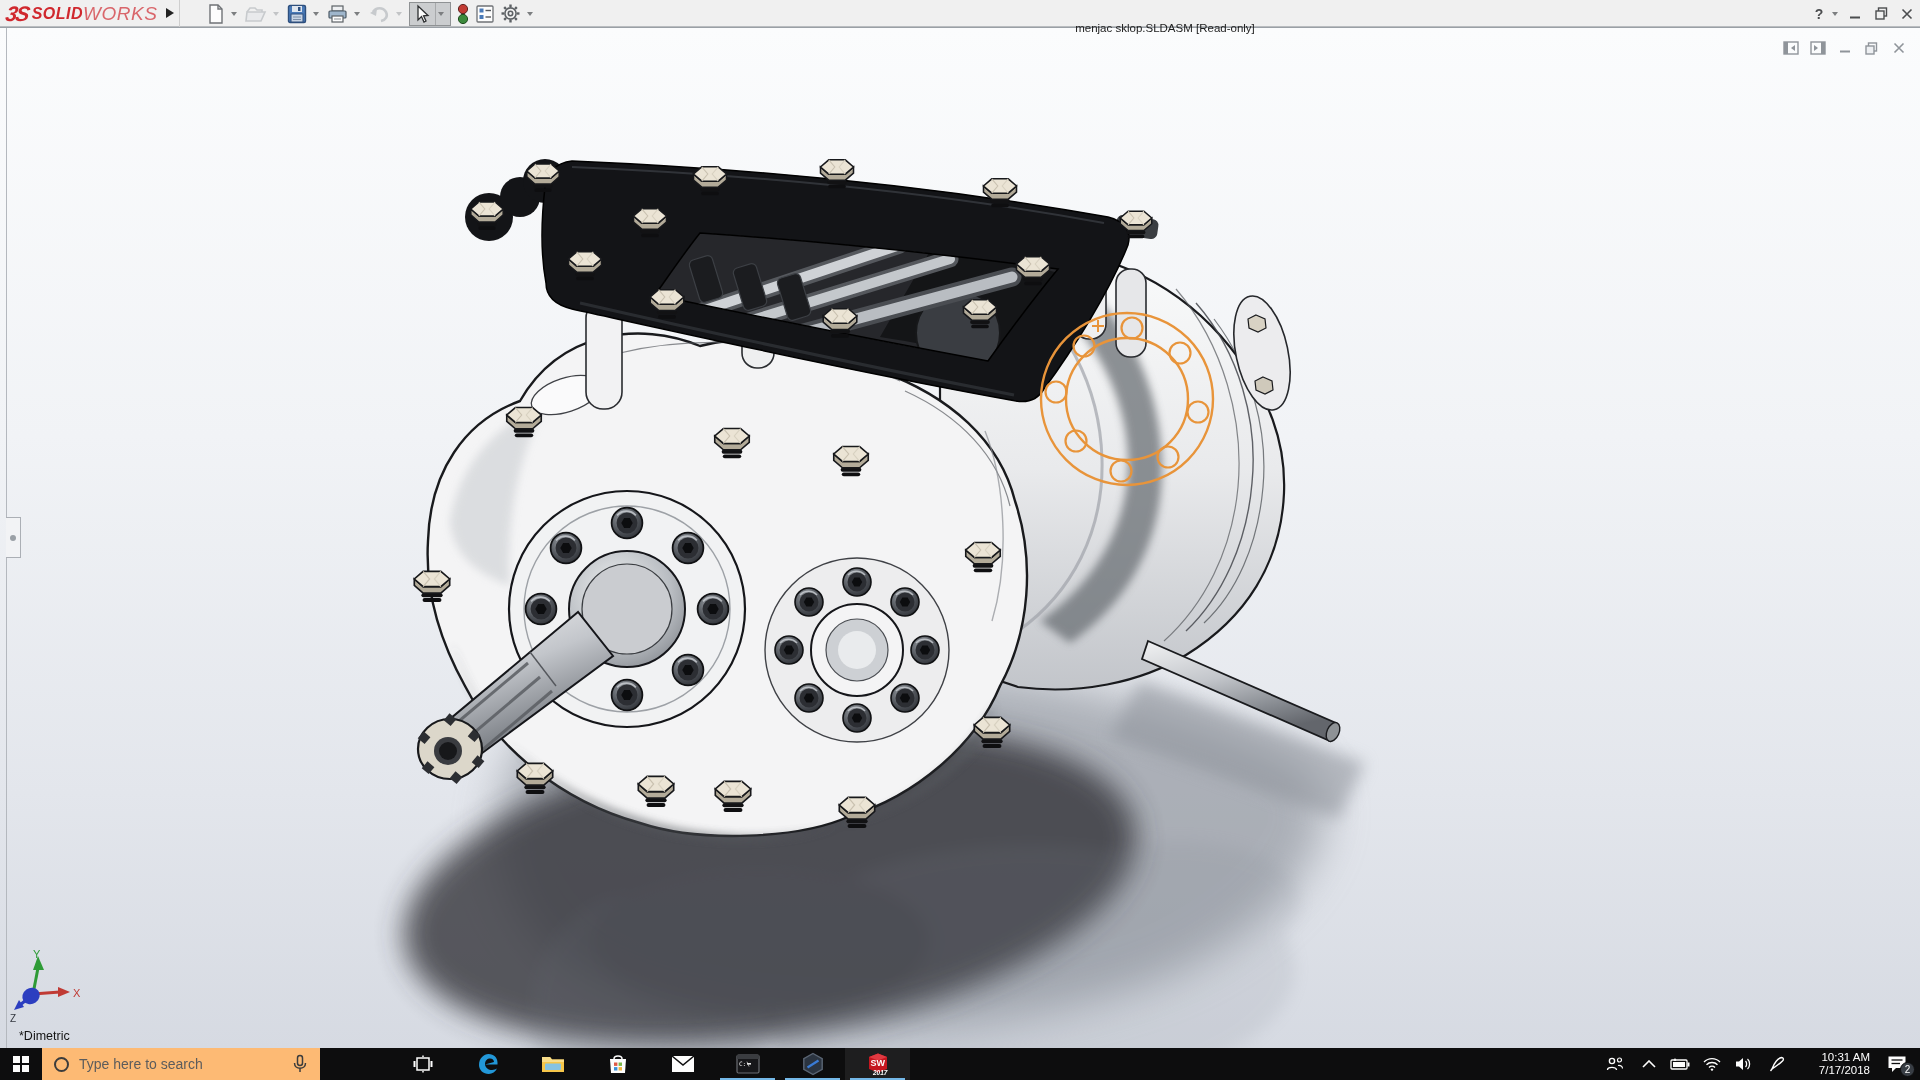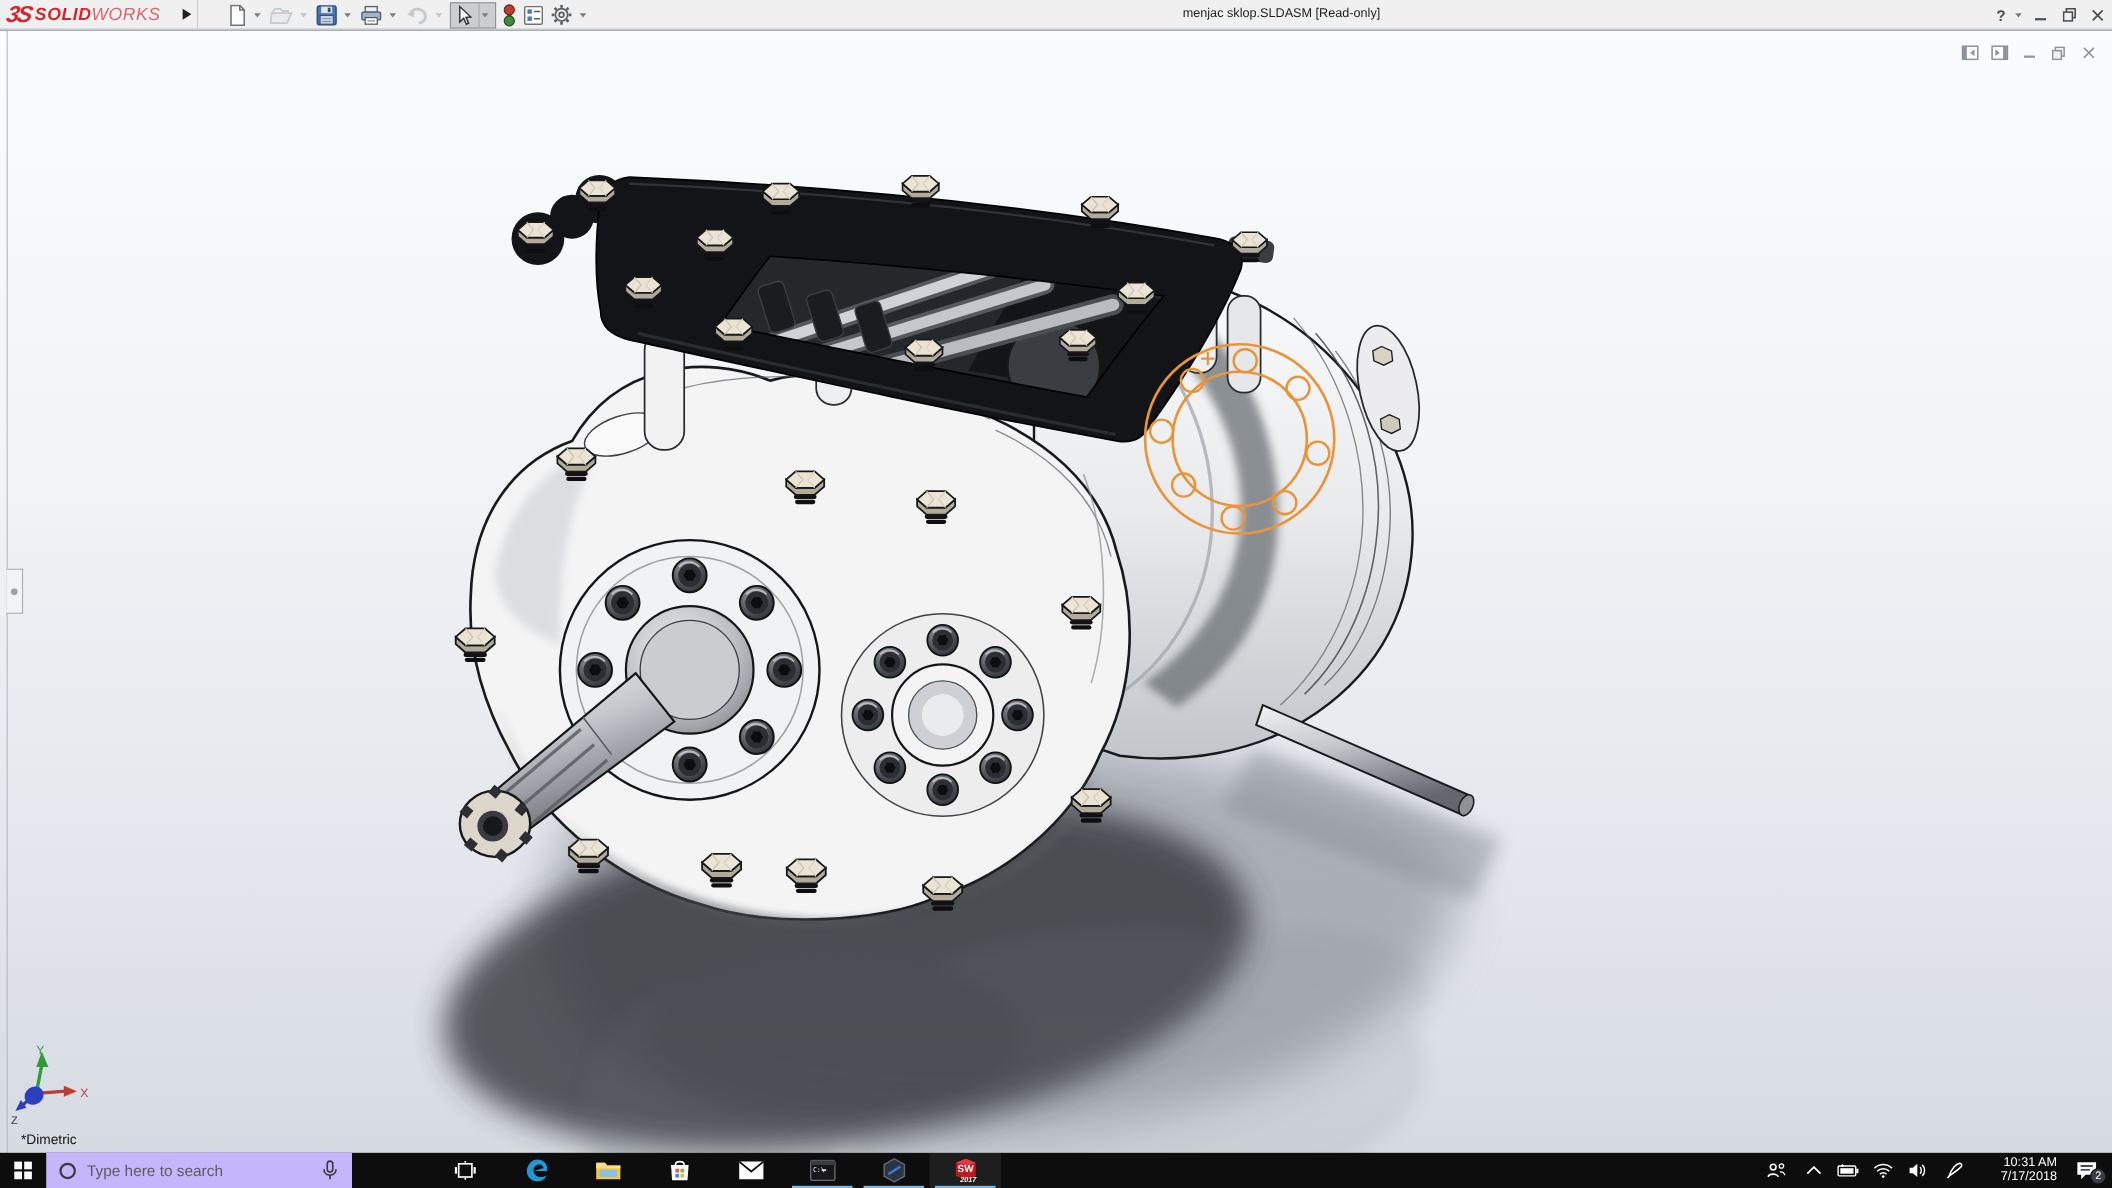--- a/index.html
+++ b/index.html
@@ -6,36 +6,36 @@
   html,body { width:1920px; height:1080px; overflow:hidden;
     font-family:"Liberation Sans", sans-serif; background:#e8eaee; }
 
   
   .titlebar { position:absolute; left:0; top:0; width:1920px; height:27px;
     background:#f0f0f0; border-bottom:1px solid #b9bcbf; z-index:40; }
   .logo { position:absolute; left:6px; top:1px; height:25px; display:flex; align-items:center; }
   .logo-glyph { font-style:italic; font-weight:bold; font-size:21px; color:#d0282e;
     letter-spacing:-2px; transform:skewX(-12deg); margin-right:4px; }
   .logo-bold { font-weight:bold; font-style:italic; font-size:16px; color:#d0282e; letter-spacing:.5px;text-align:right;}
-  .logo-light { font-weight:normal; font-style:italic; font-size:16px; color:#d9666b; letter-spacing:.5px;}
+  .logo-light { font-weight:normal; font-style:italic; font-size:19px; color:#d9666b; letter-spacing:.5px;}
   .flyout { position:absolute; left:163px; top:6px; width:14px; height:15px; cursor:pointer; }
   .flyout:before { content:""; position:absolute; left:3px; top:2px;
     border-left:8px solid #222; border-top:5px solid transparent; border-bottom:5px solid transparent; }
   .tb-sep { position:absolute; left:179px; top:0; width:1px; height:27px; background:#cfcfcf; }
   .toolbar { position:absolute; left:205px; top:0; height:27px; display:flex; align-items:center; }
   .tbtn { height:24px; display:flex; align-items:center; padding:0 2px; margin-right:1px; }
   .tbtn svg { display:block; }
   .caret { width:11px; height:24px; display:flex; align-items:center; justify-content:center; margin-right:4px; }
   .caret:before { content:""; border-top:4px solid #7c7e80; border-left:3.5px solid transparent;
     border-right:3.5px solid transparent; }
   .caret.dis:before { border-top-color:#c2c4c6; }
   .selbox { display:flex; align-items:center; background:#cbcdcf; border:1px solid #8f9294;
     height:24px; margin:0 3px 0 1px; }
   .selbox .caret { border-left:1px solid #a7a9ab; height:22px; }
-  .title-text { position:absolute; left:1040px; top:6px; width:250px; text-align:center;
+  .title-text { position:absolute; left:1040px; top:22px; width:250px; text-align:center;
     font-size:11.5px; color:#1d1d1d; white-space:nowrap; }
   .winctl { position:absolute; right:0; top:0; height:27px; display:flex; align-items:center; }
   .winctl .wbtn { width:26px; height:27px; display:flex; align-items:center; justify-content:center;
     color:#4b4d4f; font-size:14px; cursor:pointer; }
   .help-caret { width:10px; height:27px; display:flex; align-items:center; }
   .help-caret:before{ content:""; border-top:4px solid #7c7e80; border-left:3.5px solid transparent;
     border-right:3.5px solid transparent;}
 
   
   .viewport { position:absolute; left:0; top:27px; width:1920px; height:1021px;
@@ -51,21 +51,21 @@
   .orient-label { position:absolute; left:6px; top:1001px; font-size:12.5px; color:#141414;margin-left:13px; }
   .triad { position:absolute; left:0px; top:920px; }
   .model-svg { position:absolute; left:0; top:0; width:1920px; height:1021px; }
 
   
   .taskbar { position:absolute; left:0; top:1048px; width:1920px; height:32px;
     background:#0d0d0e; display:flex; align-items:stretch; z-index:50; }
   .tb-start { width:42px; display:flex; align-items:center; justify-content:center; cursor:pointer; }
   .winflag { display:grid; grid-template-columns:7px 7px; grid-template-rows:7px 7px; gap:1.5px; }
   .winflag span { background:#fdfdfd; }
-  .tb-search { width:278px; background:#c4b5fd; display:flex; align-items:center; cursor:text; }
+  .tb-search { width:278px; background:#fdba74; display:flex; align-items:center; cursor:text; }
   .search-ring { width:15px; height:15px; border:2px solid #3c3c3c; border-radius:50%; margin:0 10px 0 12px; }
   .search-ph { font-size:14px; color:#5c5c5c; flex:1; }
   .tb-spacer { width:70px; }
   .appbtn { width:65px; position:relative; display:flex; align-items:center; justify-content:center; cursor:pointer; }
   .appbtn.running:after { content:""; position:absolute; left:5px; right:5px; bottom:0; height:2.5px; background:#74b8e8; }
   .appbtn.active-app { background:rgba(255,255,255,.07); }
   .tray { margin-left:auto; display:flex; align-items:stretch; }
   .traybtn { display:flex; align-items:center; justify-content:center; cursor:pointer; color:#fff; }
   .clock { width:80px; display:flex; flex-direction:column; align-items:flex-end; justify-content:center;
     color:#fff; font-size:11.5px; line-height:13.5px; padding-right:4px; cursor:pointer; }

